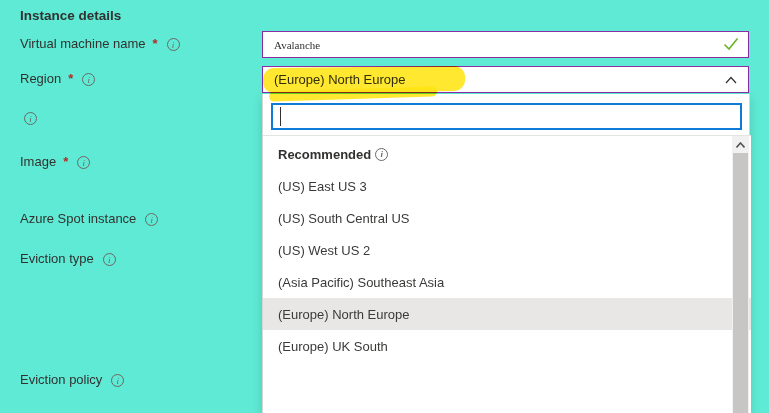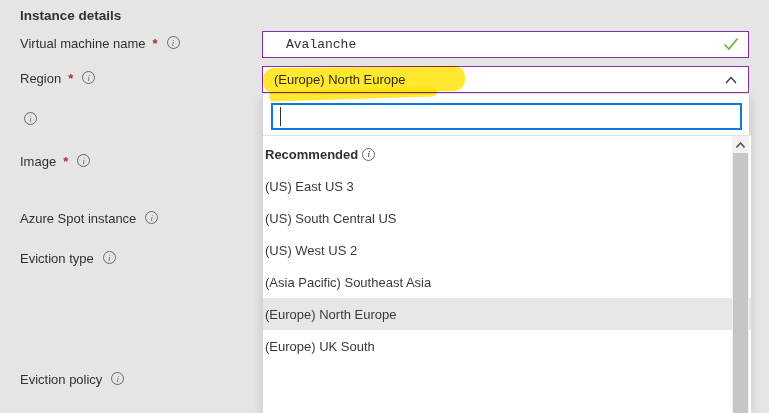--- a/index.html
+++ b/index.html
@@ -1,49 +1,49 @@
 <!DOCTYPE html>
 <html><head>
 <meta charset="utf-8">
 <style>
   * { margin:0; padding:0; box-sizing:border-box; }
   html,body { width:769px; height:413px; overflow:hidden; background:#fff;
     font-family:"Liberation Sans","DejaVu Sans",sans-serif; font-size:13px; color:#323130; }
-  .stage { position:relative; width:769px; height:413px; background:#e5e5e5; }
+  .stage { position:relative; width:769px; height:413px; background:#5eead4; }
 
   .section-title { position:absolute; left:20px; top:8px; font-weight:bold; font-size:13.5px; color:#323130; }
 
-  .field-label { position:absolute; left:20px; display:flex; align-items:flex-start; gap:5px; color:#323130; }
+  .field-label { position:absolute; left:20px; display:flex; align-items:flex-end; gap:5px; color:#323130; }
   .req { color:#b22a2a; margin-left:2px; font-weight:bold; }
   .info-icon { display:inline-flex; align-items:center; justify-content:center;
     width:13px; height:13px; border:1px solid #6b6966; border-radius:50%;
     font-size:9px; font-family:"Liberation Serif","DejaVu Serif",serif; font-style:italic;
     color:#6b6966; margin-left:4px; flex:0 0 auto; }
 
   .text-input { position:absolute; left:262px; top:31px; width:487px; height:27px;
-    border:1.5px solid #8a2da5; background:#fff; padding:0 30px 0 23px; font-size:13px;
-    color:#323130; font-family:Liberation Mono, monospace; outline:none; }
+    border:1.5px solid #8a2da5; background:#fff; padding:0 30px 0 11px; font-size:11px;
+    color:#323130; font-family:Liberation Serif, serif; outline:none; }
   .check-icon { position:absolute; left:723px; top:37px; width:16px; height:14px; }
 
   .combobox { position:absolute; left:262px; top:66px; width:487px; height:27px;
     border:1.5px solid #8a2da5; background:#fff; display:flex; align-items:center;
     padding:0 30px 0 11px; cursor:pointer; }
   .chevron-icon { position:absolute; right:11px; top:9px; }
 
   .flyout { position:absolute; left:262px; top:94px; width:488px; height:319px;
     background:#fff; border:1px solid #d8d6d4; border-top:none;
     box-shadow:0 4px 10px rgba(0,0,0,.15); }
   .search-box { position:absolute; left:8px; top:9px; width:471px; height:27px;
     border:2px solid #0f7bd8; background:#fff; padding:0 8px; font-size:13px;
     font-family:inherit; color:#323130; outline:none; }
   .caret { position:absolute; left:17px; top:13px; width:1px; height:19px; background:#323130; }
 
   .option-list { position:absolute; left:0; top:41px; width:488px; height:278px;
     border-top:1px solid #e6e4e2; overflow:hidden; background:#fff; padding-top:2px; }
-  .option-row { height:32px; display:flex; align-items:center; padding-left:2px;
+  .option-row { height:32px; display:flex; align-items:center; padding-left:15px;
     color:#3b3a39; cursor:pointer;text-align:center; }
   .option-row.selected { background:#e9e7e5; }
   .group-header { font-weight:bold; color:#323130; cursor:default; }
 
   .scrollbar { position:absolute; right:0; top:42px; width:17px; height:277px; background:#f1f1f1; }
   .scroll-up-btn { position:absolute; top:0; left:0; width:17px; height:17px; background:#f1f1f1;
     display:flex; align-items:center; justify-content:center; cursor:pointer; }
   .scroll-thumb { position:absolute; top:17px; left:1px; width:15px; height:260px; background:#c8c6c4; }
 
   .highlight-svg { position:absolute; left:255px; top:58px; pointer-events:none;

